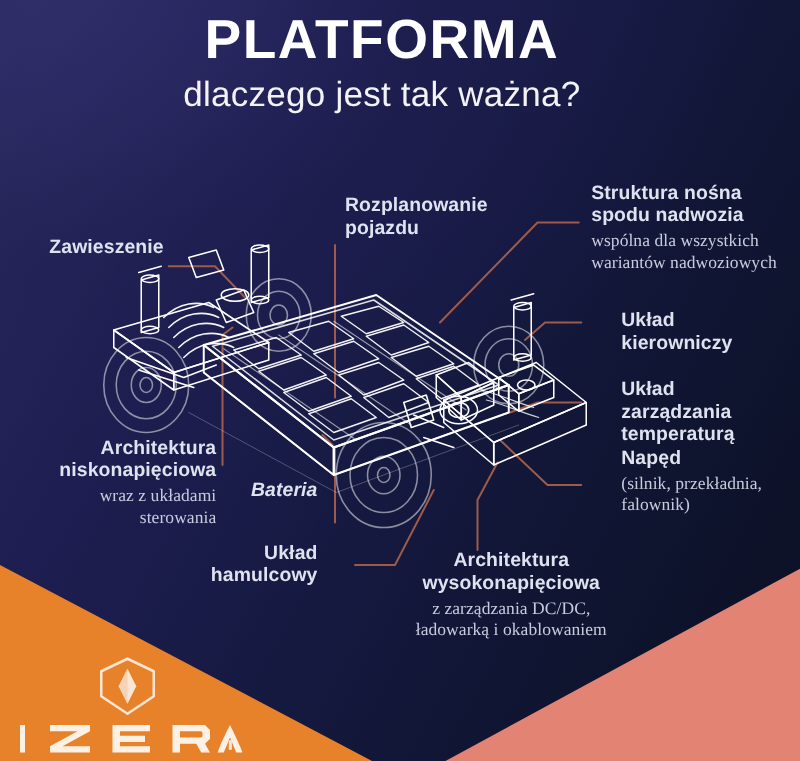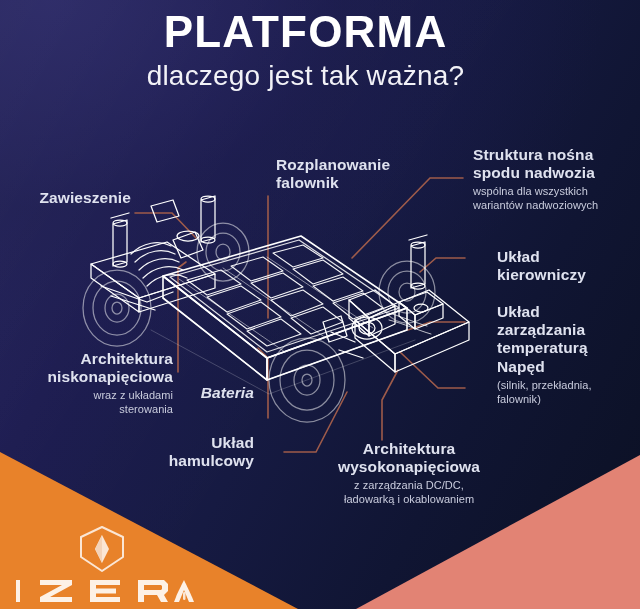--- a/index.html
+++ b/index.html
@@ -32,22 +32,22 @@
     line-height:1.1;margin:6px 0 0 0;text-align:center;
   }
 
   
   .callout{position:absolute;}
   .callout .head{
     font-size:15.5px;font-weight:700;color:#dfe2ef;line-height:1.16;
     letter-spacing:.1px;white-space:pre-line;
   }
   .callout .sub{
-    font-size:11px;font-weight:400;color:#c9ccdd;line-height:1.25;
-    margin-top:3px;white-space:pre-line;letter-spacing:.05px;
+    font-size:14px;font-weight:400;color:#c9ccdd;line-height:1.25;
+    margin-top:3px;white-space:pre-line;letter-spacing:.05px;font-family:Liberation Serif, serif;
   }
   .ta-r{text-align:right;}
   .ta-l{text-align:left;}
 
   
   #connectors{position:absolute;left:0;top:0;width:640px;height:609px;}
 
   
   #platform{position:absolute;left:55px;top:180px;width:420px;height:255px;}
 
@@ -250,21 +250,21 @@
   </div>
 
   <div class="callout ta-r" style="left:118px;top:434px;width:136px;">
     <div class="head">Układ
 hamulcowy</div>
     <div class="sub"></div>
   </div>
 
   <div class="callout ta-l" style="left:276px;top:156px;width:160px;">
     <div class="head">Rozplanowanie
-falownik</div>
+pojazdu</div>
   </div>
 
   <div class="callout" style="left:316px;top:440px;width:186px;text-align:center;">
     <div class="head">Architektura
 wysokonapięciowa</div>
     <div class="sub">z zarządzania DC/DC,
 ładowarką i okablowaniem</div>
   </div>
 
   <div class="callout ta-l" style="left:473px;top:146px;width:165px;">

